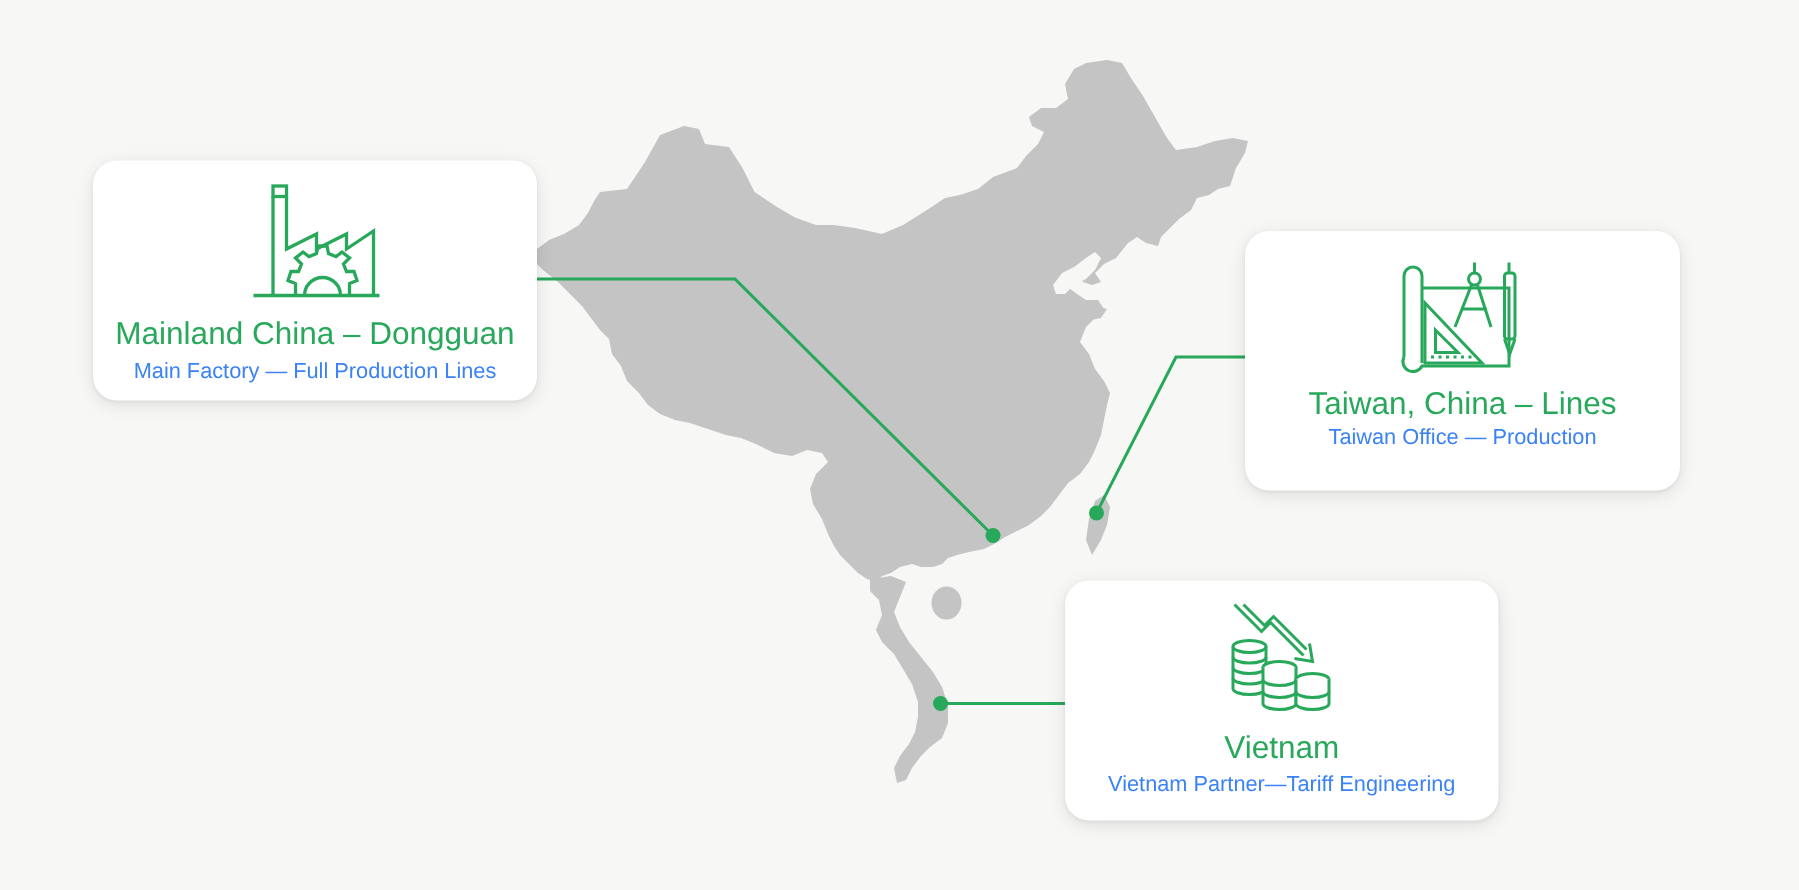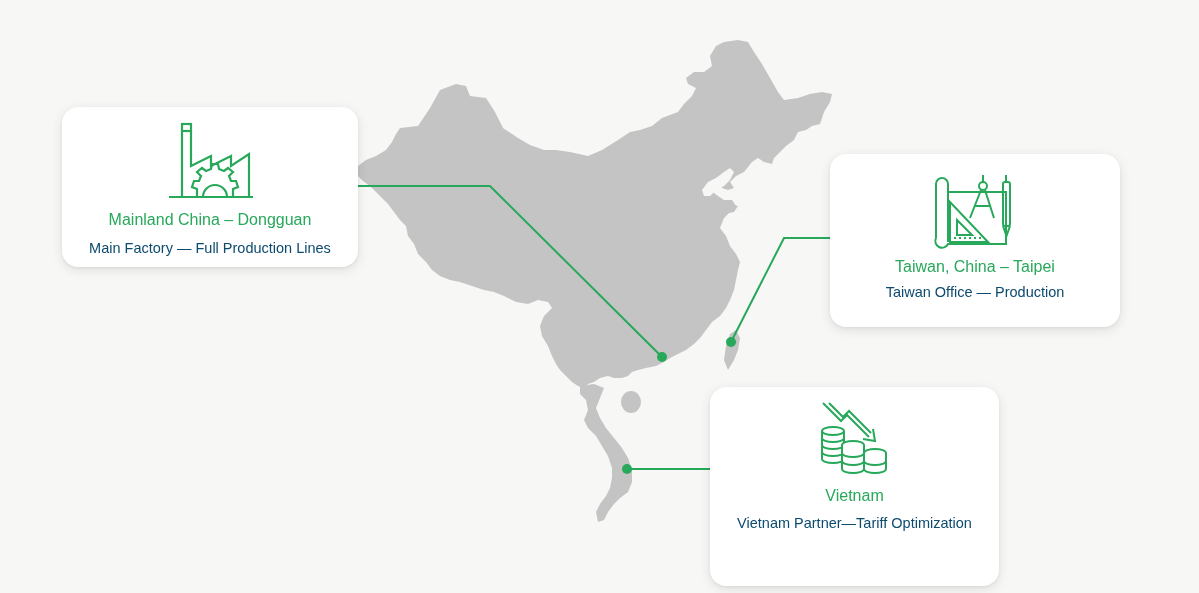--- a/index.html
+++ b/index.html
@@ -11,36 +11,36 @@
   }
   #stage { position:absolute; left:0; top:0; width:1199px; height:593px; }
   svg.map { position:absolute; left:0; top:0; width:1199px; height:593px; }
   .card {
     position:absolute; background:#ffffff; border-radius:16px;
     box-shadow:0 3px 12px rgba(0,0,0,0.10), 0 1px 3px rgba(0,0,0,0.06);
     text-align:center; box-sizing:border-box;
   }
   .card .icon { position:absolute; left:50%; transform:translateX(-50%); }
   .card .title {
-    position:absolute; left:0; right:0; color:#27a85a; font-size:16px; white-space:nowrap;
+    position:absolute; left:0; right:0; color:#27a85a; font-size:21px; white-space:nowrap;
   }
   .card .sub {
-    position:absolute; left:0; right:0; color:#0c4a6e; font-size:14.5px; line-height:20px;
+    position:absolute; left:0; right:0; color:#3b82f6; font-size:14.5px; line-height:20px;
   }
   #card-dongguan { left:62px; top:107px; width:296px; height:160px; }
   #card-dongguan .icon { top:14px; }
   #card-dongguan .title { top:104px; }
   #card-dongguan .sub { top:131px; white-space:nowrap; }
 
   #card-taipei { left:830px; top:154px; width:290px; height:173px; }
   #card-taipei .icon { top:18px; }
   #card-taipei .title { top:104px; }
   #card-taipei .sub { top:128px; }
 
-  #card-vietnam { left:710px; top:387px; width:289px; height:199px; }
+  #card-vietnam { left:710px; top:387px; width:289px; height:160px; }
   #card-vietnam .icon { top:14px; }
   #card-vietnam .title { top:100px; }
   #card-vietnam .sub { top:126px; white-space:nowrap; }
 </style>
 </head>
 <body>
 
 <div id="stage">
 
   <svg class="map" viewBox="0 0 1199 593">
@@ -109,21 +109,21 @@
         <circle cx="53" cy="14" r="4"></circle>
         <line x1="53" y1="3" x2="53" y2="10"></line>
         <line x1="51" y1="18" x2="40" y2="46"></line>
         <line x1="55" y1="18" x2="64" y2="46"></line>
         <line x1="44" y1="34" x2="61" y2="34"></line>
         <rect x="73" y="10" width="7" height="44" rx="2"></rect>
         <line x1="76" y1="3" x2="76" y2="10"></line>
         <polyline points="73,54 76.5,64 80,54"></polyline>
       </svg>
     </div>
-    <div class="title">Taiwan, China – Taipei</div>
+    <div class="title">Taiwan, China – Lines</div>
     <div class="sub">
       <div>Taiwan Office — Production</div>
     </div>
   </div>
 
   <div class="card" id="card-vietnam">
     <div class="icon">
       <svg width="72" height="76" viewBox="0 0 72 76" fill="none" stroke="#27a85a" stroke-width="2">
         <polyline points="4,2 22,20 28,14 50,36"></polyline>
         <polyline points="10,2 24,16 30,10 52,32"></polyline>
@@ -142,16 +142,16 @@
           <path d="M23,60 A11,4 0 0 0 45,60"></path>
         </g>
         <g>
           <ellipse cx="56" cy="52" rx="11" ry="4" fill="#fff"></ellipse>
           <path d="M45,52 L45,68 A11,4 0 0 0 67,68 L67,52" fill="#fff"></path>
           <path d="M45,60 A11,4 0 0 0 67,60"></path>
         </g>
       </svg>
     </div>
     <div class="title">Vietnam</div>
-    <div class="sub">Vietnam Partner—Tariff Optimization</div>
+    <div class="sub">Vietnam Partner—Tariff Engineering</div>
   </div>
 
 </div>
 
 </body></html>

